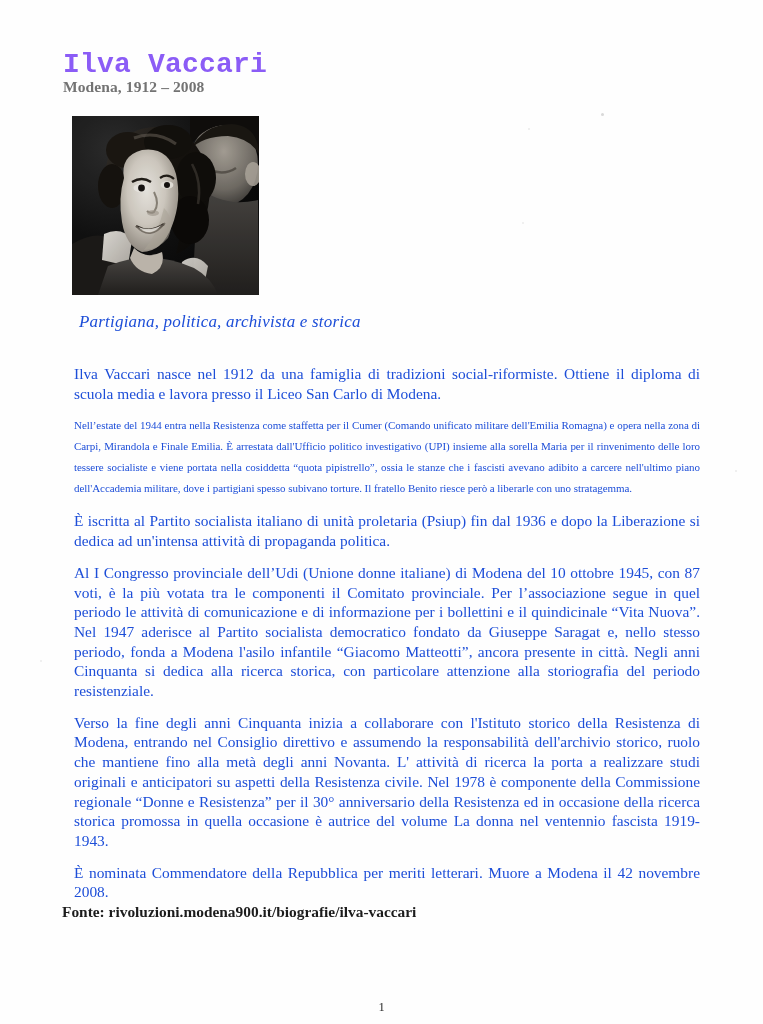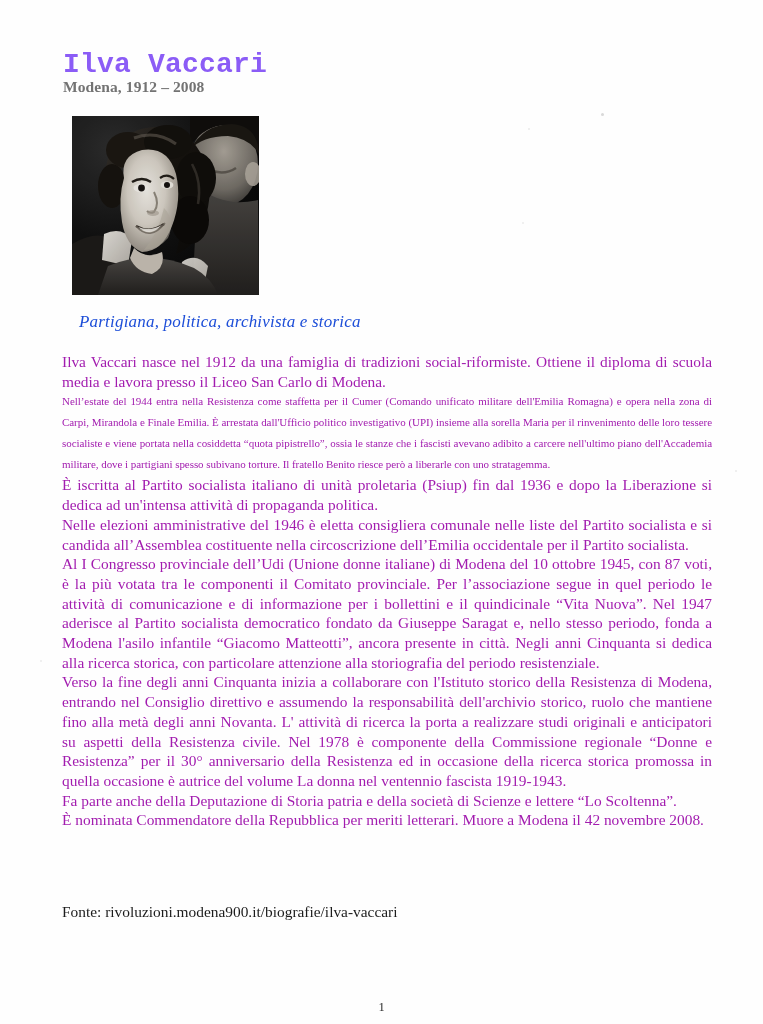--- a/index.html
+++ b/index.html
@@ -77,43 +77,44 @@
   }
 
   
   .body-block {
     position: absolute;
     left: 62px;
     top: 352px;
     width: 650px;
   }
   .para {
-    margin: 0;
+    margin: 12px;
     text-align: justify;
     text-justify: inter-word;
     font-size: 15.4px;
     line-height: 19.7px;
-    color: #a21caf;
+    color: #1d4ed8;
   }
   
   .para.condensed {
     font-size: 11px;
     line-height: 21px;
     letter-spacing: -0.05px;
   }
   .para.last-line-left {
     text-align-last: left;
   }
 
   .source-line {
     position: absolute;
     left: 62px;
     top: 903px;
     font-size: 15.4px;
     color: #1c1c1c;
+    font-weight: bold;
   }
 
   .page-number {
     position: absolute;
     left: 0;
     right: 0;
     top: 1000px;
     text-align: center;
     font-size: 12.5px;
     color: #2a2a2a;
@@ -216,24 +217,22 @@
       <rect x="0" y="0" width="187" height="179" fill="#000" opacity="0.06"></rect>
     </svg>
   </div>
 
   <div class="role-line">Partigiana, politica, archivista e storica</div>
 
   <div class="body-block">
     <p class="para last-line-left">Ilva Vaccari nasce nel 1912 da una famiglia di tradizioni social-riformiste. Ottiene il diploma di scuola media e lavora presso il Liceo San Carlo di Modena.</p>
     <p class="para condensed last-line-left">Nell’estate del 1944 entra nella Resistenza come staffetta per il Cumer (Comando unificato militare dell'Emilia Romagna) e opera nella zona di Carpi, Mirandola e Finale Emilia. È arrestata dall'Ufficio politico investigativo (UPI) insieme alla sorella Maria per il rinvenimento delle loro tessere socialiste e viene portata nella cosiddetta “quota pipistrello”, ossia le stanze che i fascisti avevano adibito a carcere nell'ultimo piano dell'Accademia militare, dove i partigiani spesso subivano torture. Il fratello Benito riesce però a liberarle con uno stratagemma.</p>
     <p class="para last-line-left">È iscritta al Partito socialista italiano di unità proletaria (Psiup) fin dal 1936 e dopo la Liberazione si dedica ad un'intensa attività di propaganda politica.</p>
-    <p class="para last-line-left">Nelle elezioni amministrative del 1946 è eletta consigliera comunale nelle liste del Partito socialista e si candida all’Assemblea costituente nella circoscrizione dell’Emilia occidentale per il Partito socialista.</p>
     <p class="para last-line-left">Al I Congresso provinciale dell’Udi (Unione donne italiane) di Modena del 10 ottobre 1945, con 87 voti, è la più votata tra le componenti il Comitato provinciale. Per l’associazione segue in quel periodo le attività di comunicazione e di informazione per i bollettini e il quindicinale “Vita Nuova”.  Nel 1947 aderisce al Partito socialista democratico fondato da Giuseppe Saragat e, nello stesso periodo, fonda a Modena l'asilo infantile “Giacomo Matteotti”, ancora presente in città. Negli anni Cinquanta si dedica alla ricerca storica, con particolare attenzione alla storiografia del periodo resistenziale.</p>
     <p class="para last-line-left">Verso la fine degli anni Cinquanta inizia a collaborare con l'Istituto storico della Resistenza di Modena, entrando nel Consiglio direttivo e assumendo la responsabilità dell'archivio storico, ruolo che mantiene fino alla metà degli anni Novanta. L' attività di ricerca la porta a realizzare studi originali e anticipatori su aspetti della Resistenza civile. Nel 1978 è componente della Commissione regionale “Donne e Resistenza” per il 30° anniversario della Resistenza ed in occasione della ricerca storica promossa in quella occasione è autrice del volume La donna nel ventennio fascista 1919-1943.</p>
-    <p class="para last-line-left">Fa parte anche della Deputazione di Storia patria e della società di Scienze e lettere “Lo Scoltenna”.</p>
     <p class="para last-line-left">È nominata Commendatore della Repubblica per meriti letterari. Muore a Modena il 42 novembre 2008.</p>
   </div>
 
   <div class="source-line">Fonte: rivoluzioni.modena900.it/biografie/ilva-vaccari</div>
 
   <div class="page-number">1</div>
 
 </div>
 
 </body></html>

